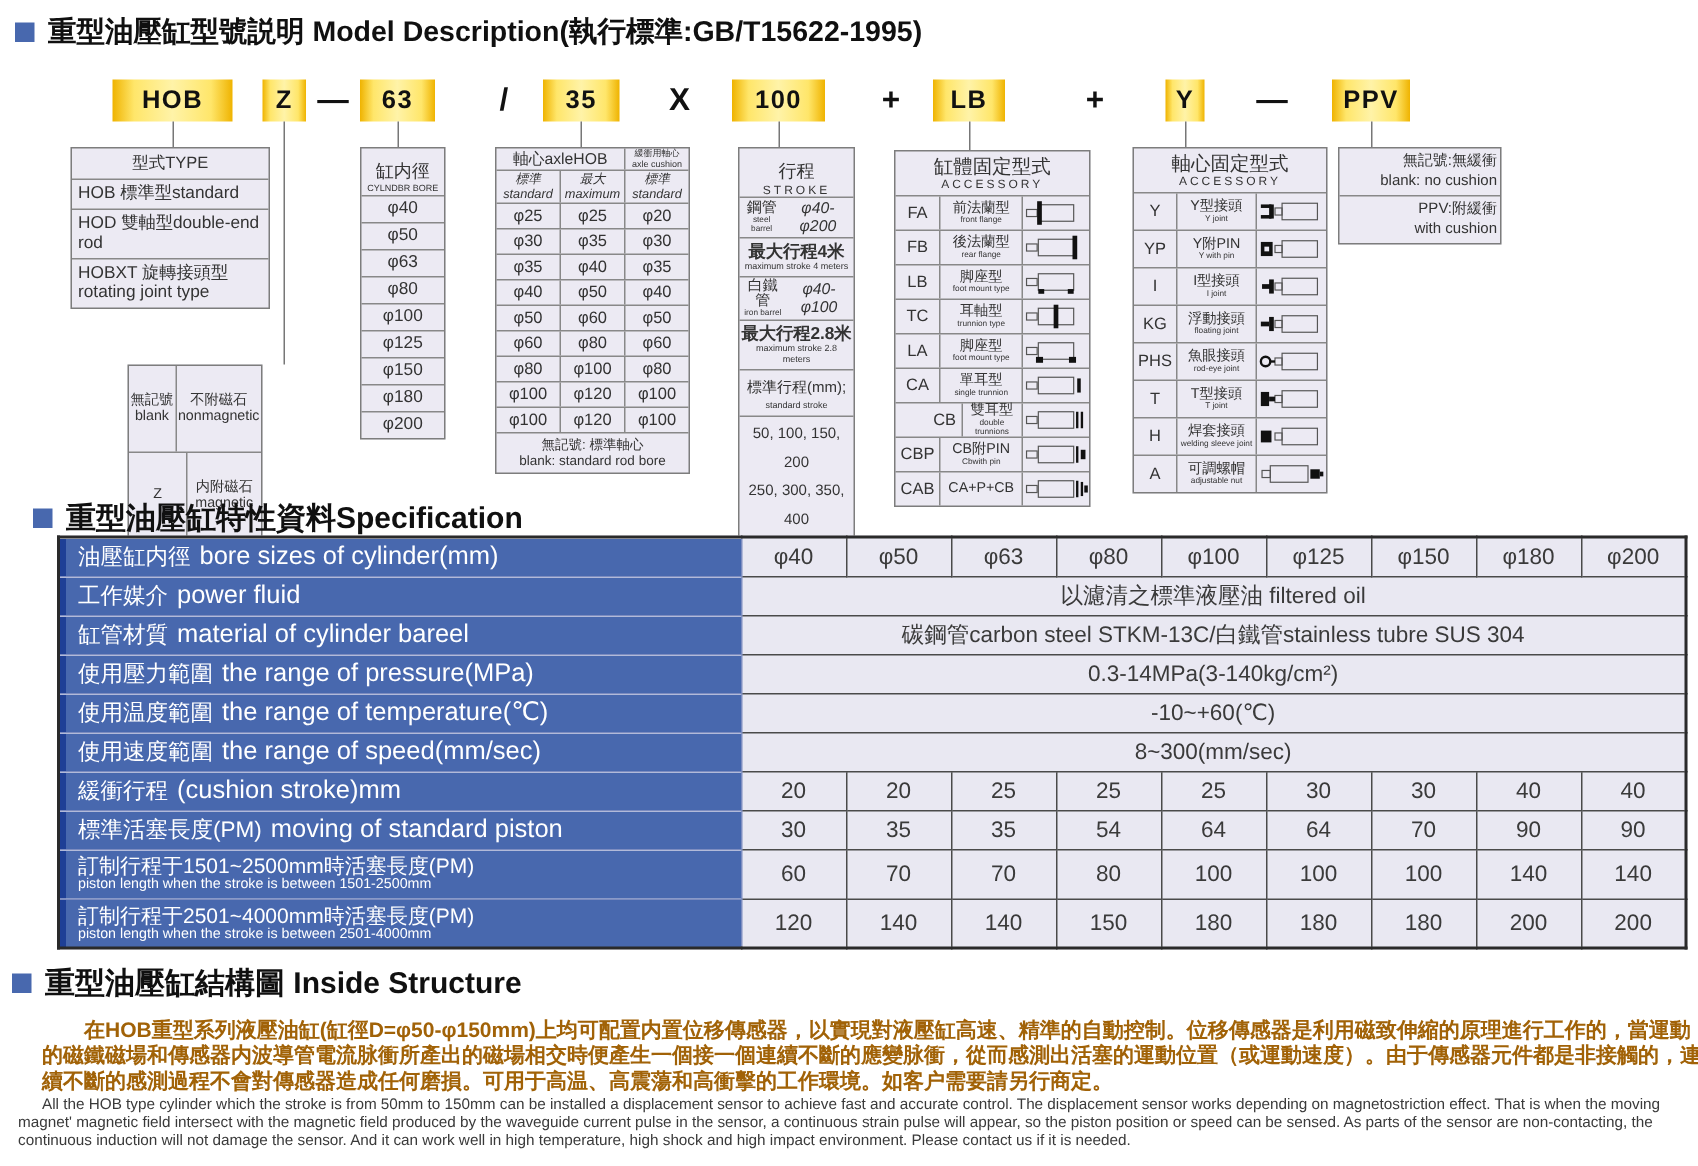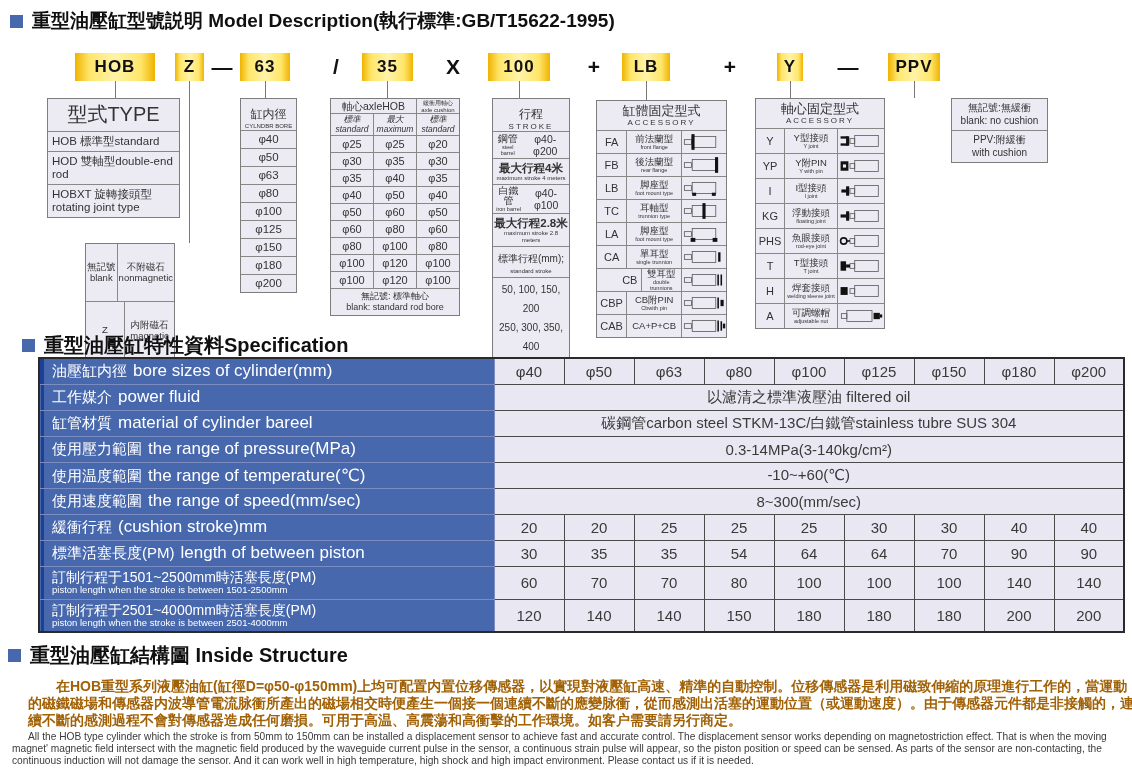--- a/index.html
+++ b/index.html
@@ -14,21 +14,21 @@
   
   .model-area{position:absolute;left:0;top:45px;width:1132px;height:292px;}
   .codebox{position:absolute;top:8px;height:28px;box-sizing:border-box;
            background:linear-gradient(to right,#efb300,#ffe66a 18%,#fff3a8 50%,#ffe66a 82%,#efb300);
            display:flex;align-items:center;justify-content:center;
            font-weight:bold;font-size:17px;color:#111;letter-spacing:1px;}
   .codesep{position:absolute;top:8px;height:28px;line-height:28px;text-align:center;font-weight:bold;font-size:21px;color:#111;}
   .stub{position:absolute;top:36px;width:1px;background:#777;}
   .mtable{position:absolute;background:#eceaf3;border:1px solid #7d7d7d;box-sizing:border-box;color:#333;text-align:center;}
   .pre{white-space:pre-line;}
-  .mhdr{font-size:20px;padding:2px 0 3px;color:#333;}
+  .mhdr{font-size:11px;padding:2px 0 3px;color:#333;}
   .mrow{border-top:1px solid #888;text-align:left;padding:3px 4px;font-size:11.5px;line-height:13px;}
   .mgrow{display:flex;}
   .mgrow + .mgrow{border-top:1px solid #888;}
   .mgc{width:36px;border-right:1px solid #888;font-size:9.5px;line-height:10.5px;padding:2px 1px;display:flex;flex-direction:column;justify-content:center;}
   .mgc2{flex:1;font-size:9.5px;line-height:10.5px;padding:18px 1px;}
   .mgfoot{border-top:1px solid #888;font-size:8.5px;line-height:10px;padding:2px 1px;}
   .bhz{font-size:12px;line-height:15px;padding-top:8px;}
   .bhe{font-size:6px;line-height:8px;letter-spacing:0;}
   .brow{border-top:1px solid #888;font-size:11.5px;height:17px;line-height:17px;}
   .axhd{display:flex;}
@@ -37,21 +37,21 @@
   .axsub{display:flex;border-top:1px solid #888;}
   .axsc{flex:1;font-size:8.5px;line-height:9.5px;padding:1px 0;border-right:1px solid #888;font-style:italic;}
   .axsc:last-child,.axc:last-child{border-right:none;}
   .axrow{display:flex;border-top:1px solid #888;}
   .axc{flex:1;font-size:11px;height:16px;line-height:16px;border-right:1px solid #888;}
   .axfoot{border-top:1px solid #888;font-size:9px;line-height:11px;padding:2px 0;}
   .strow{display:flex;border-top:1px solid #888;align-items:center;justify-content:center;gap:3px;padding:1px 2px;}
   .stlbl{display:flex;flex-direction:column;}
   .stlz{font-size:10px;line-height:10px;}
   .stle{font-size:5.5px;line-height:6px;}
-  .stval{font-size:10.5px;}
+  .stval{font-size:10.5px;font-style:italic;}
   .strow2{border-top:1px solid #888;padding:2px 1px;}
   .stmain{font-size:10px;line-height:19px;white-space:pre-line;}
   .stmb{font-size:11.5px;font-weight:bold;line-height:14px;}
   .stsub{font-size:6px;line-height:7px;}
   .mthd{padding:2px 0 3px;}
   .mthz{font-size:13px;line-height:15px;}
   .mthe{font-size:8px;line-height:9px;letter-spacing:2px;}
   .mtrow{display:flex;border-top:1px solid #888;align-items:stretch;height:22px;}
   .rodt .mtrow{height:24px;}
   .mtcode{border-right:1px solid #888;font-size:11px;display:flex;align-items:center;justify-content:center;}
@@ -501,21 +501,21 @@
           <div class="mticon">
             <svg viewBox="0 0 56 20" width="44" height="18">
               <rect x="3" y="7" width="7" height="6" fill="none" stroke="#555" stroke-width="1"></rect>
               <rect x="10" y="3" width="32" height="14" fill="none" stroke="#555" stroke-width="1"></rect>
               <rect x="44" y="6" width="8" height="8" fill="#111"></rect>
               <rect x="52" y="8" width="3" height="4" fill="#111"></rect>
             </svg>
           </div>
         </div>
       </div>
-      <div class="mtable" style="left: 951px; top: 53px; width: 97px;">
+      <div class="mtable" style="left: 892px; top: 53px; width: 109px; text-align: right;">
         <div class="curow pre">無記號:無緩衝
 blank: no cushion</div>
         <div class="curow pre">PPV:附緩衝
 with cushion</div>
       </div>
     </div>
 
   <div class="sec-title t2">
     <span class="bullet"></span>
     <span>重型油壓缸特性資料Specification</span>
@@ -573,21 +573,21 @@
           <td>20</td>
           <td>25</td>
           <td>25</td>
           <td>25</td>
           <td>30</td>
           <td>30</td>
           <td>40</td>
           <td>40</td>
         </tr>
         <tr>
-          <td class="lbl"><span class="zh">標準活塞長度(PM)</span><span class="en">length of between piston</span></td>
+          <td class="lbl"><span class="zh">標準活塞長度(PM)</span><span class="en">moving of standard piston</span></td>
           <td>30</td>
           <td>35</td>
           <td>35</td>
           <td>54</td>
           <td>64</td>
           <td>64</td>
           <td>70</td>
           <td>90</td>
           <td>90</td>
         </tr>

